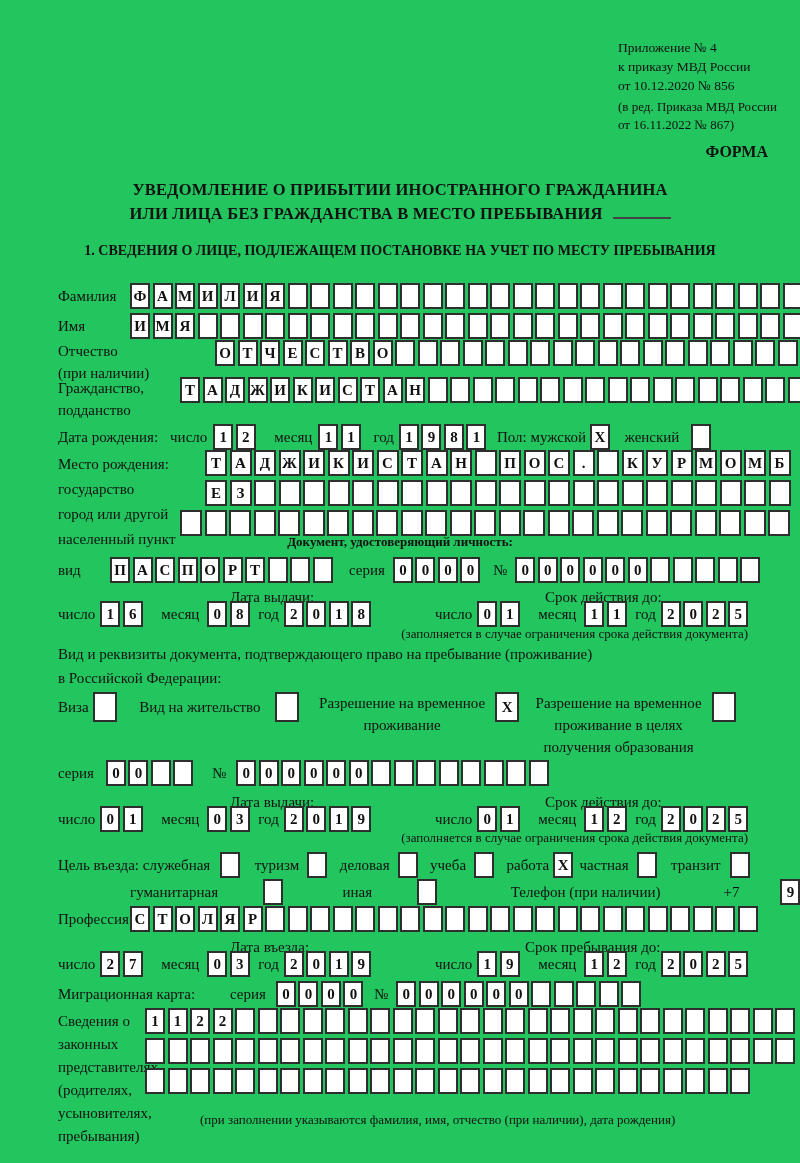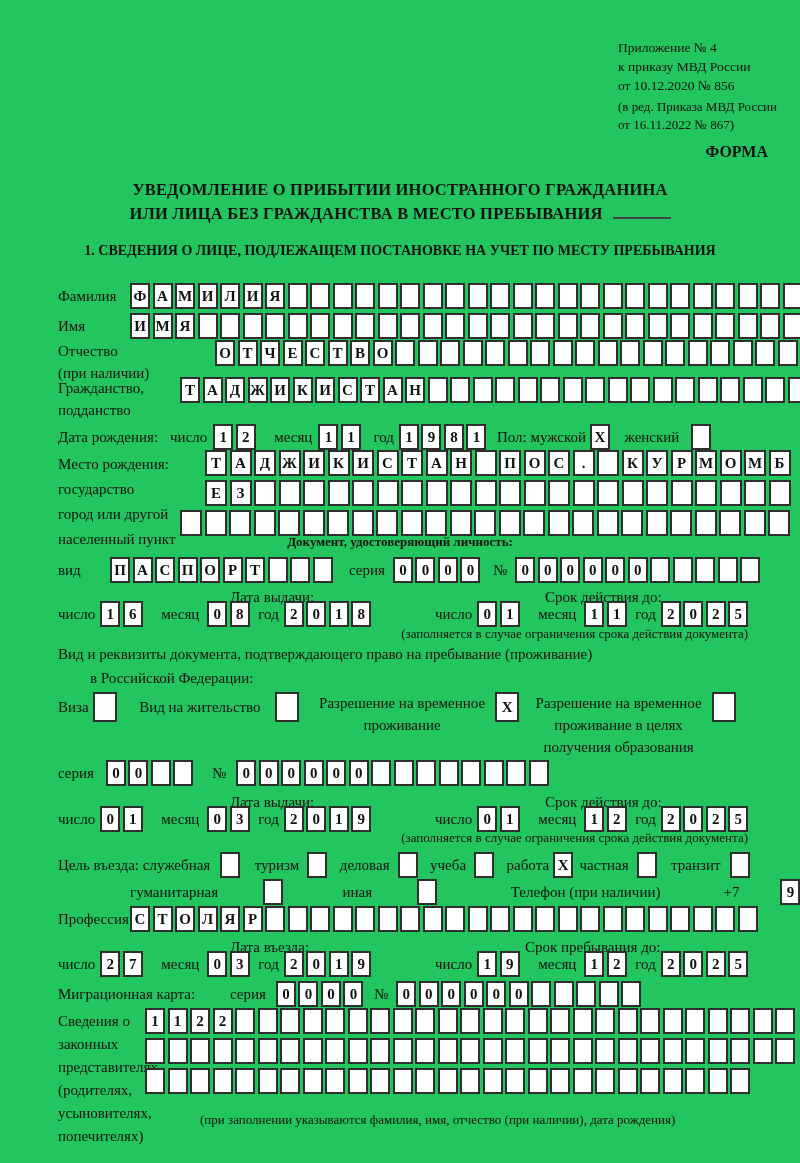--- a/index.html
+++ b/index.html
@@ -388,21 +388,21 @@
     <div class="cellrow">
         <div class="cell">2</div>
         <div class="cell">0</div>
         <div class="cell">2</div>
         <div class="cell">5</div>
       </div>
   </div>
   <div class="abs note" style="left:0;top:626px;width:748px;text-align:right;">(заполняется в случае ограничения срока действия документа)</div>
 
   <div class="abs" style="left:58px;top:646px;">Вид и реквизиты документа, подтверждающего право на пребывание (проживание)</div>
-  <div class="abs" style="left:58px;top:670px;margin-left:32px;">в Российской Федерации:</div>
+  <div class="abs" style="left:58px;top:670px;">в Российской Федерации:</div>
 
   <div class="r" style="left:58px;top:692px;">
     <span class="lbl" style="line-height:30px;">Виза</span>
     <div class="cellrow big" style="margin:0 20px 0 4px;">
         <div class="cell"></div>
       </div>
     <span class="lbl" style="line-height:30px;">Вид на жительство</span>
     <div class="cellrow big" style="margin:0 18px 0 14px;">
         <div class="cell"></div>
       </div>
@@ -649,21 +649,21 @@
         <div class="cell"></div>
       </div>
   </div>
 
   <div class="abs stack" style="left:58px;top:1010px;line-height:23px;">
     <div>Сведения о</div>
     <div>законных</div>
     <div>представителях</div>
     <div>(родителях,</div>
     <div>усыновителях,</div>
-    <div>попечителях)</div>
+    <div>пребывания)</div>
   </div>
   <div class="r" style="left:145px;top:1008px;">
     <div class="cellrow">
         <div class="cell">1</div>
         <div class="cell">1</div>
         <div class="cell">2</div>
         <div class="cell">2</div>
         <div class="cell"></div>
         <div class="cell"></div>
         <div class="cell"></div>

